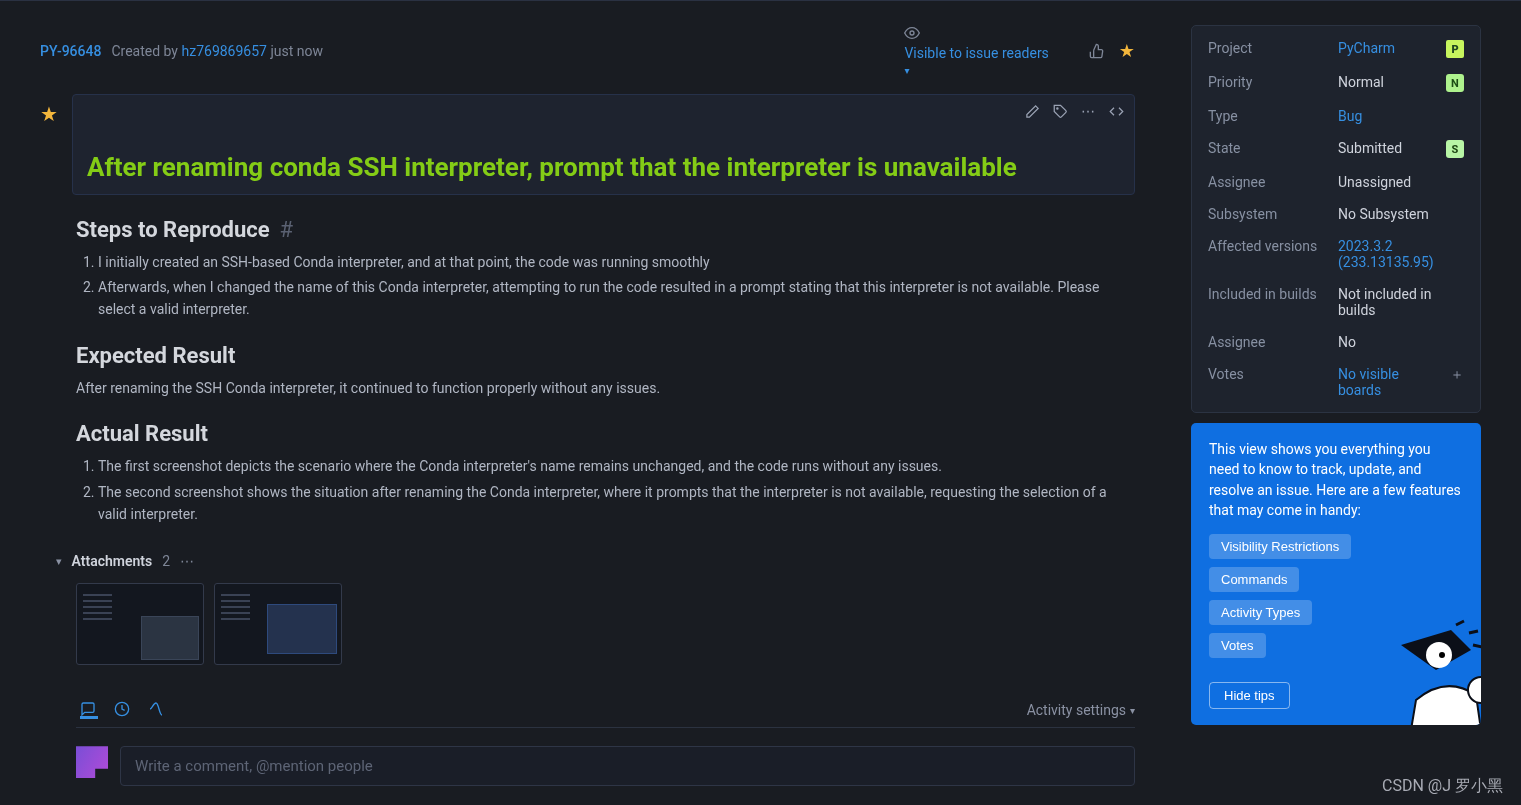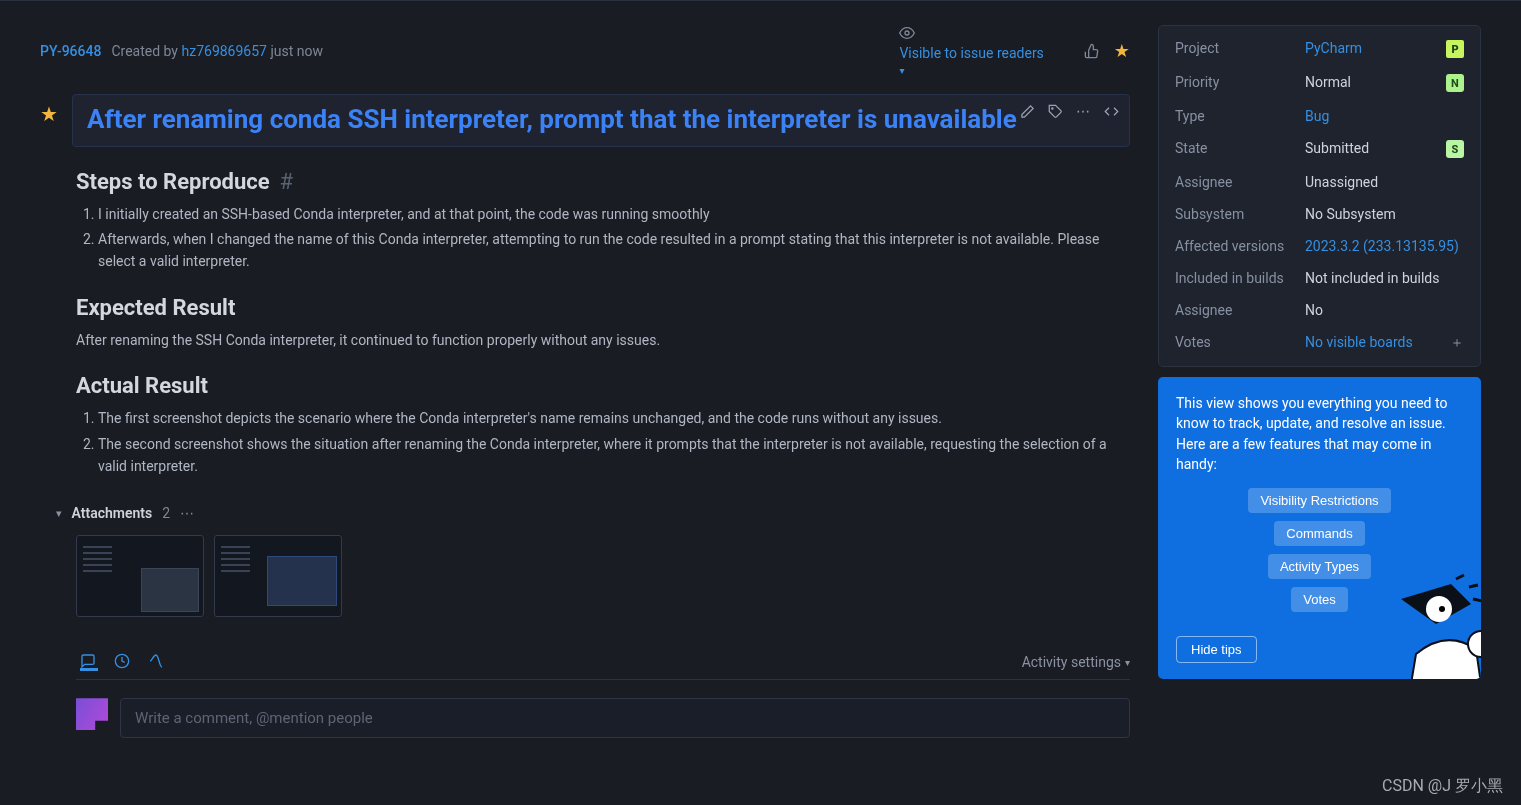--- a/index.html
+++ b/index.html
@@ -9,36 +9,36 @@
     font-family: -apple-system, BlinkMacSystemFont, "Segoe UI", Roboto, sans-serif;
     font-size: 14px;
     width: 1521px;
     height: 805px;
     overflow: hidden;
     position: relative;
     border-top: 1px solid #2a3142;
   }
   .wrap { display: flex; padding: 24px 40px 0 40px; gap: 28px; }
   .main { flex: 1; }
-  .side { width: 323px; }
+  .side { width: 290px; margin-left: 28px; }
 
   .topbar { display: flex; align-items: center; gap: 10px; margin-bottom: 18px; }
   .issue-id { color: #368fe1; font-weight: 500; }
   .created-by { color: #7e8697; }
   .username { color: #368fe1; }
   .spacer { flex: 1; }
   .visibility { color: #368fe1; display:flex; align-items:flex-start; gap:4px; font-size:14px;flex-direction:column;}
   .topright-icons { display:flex; gap:14px; align-items:center; margin-left:30px;}
   .icon { width:16px; height:16px; display:inline-flex; align-items:center; justify-content:center; color:#7e8697;}
   .star-yellow { color:#f3b63c; font-size:18px; }
 
   .title-row { display:flex; align-items:flex-start; gap:14px; }
   .title-star { color:#f3b63c; font-size:20px; margin-top:8px;}
   .title-box { flex:1; background:#1e232f; border-radius:4px; padding:8px 14px 10px; position:relative; border:1px solid #26314a;}
-  .title-text { font-size:26px; font-weight:700; color:#3b82f6; line-height:1.25;}
+  .title-text { font-size:26px; font-weight:700; color:#84cc16; line-height:1.25;margin-top:48px;}
   .title-actions { position:absolute; top:8px; right:10px; display:flex; gap:12px; }
   .title-actions .icon { color:#9aa2b4; cursor:pointer;}
 
   .content { padding-left: 36px; margin-top:20px; }
   h2 { color:#d4d7dd; font-size:22px; font-weight:700; margin:22px 0 10px; display:flex; align-items:center; gap:10px;}
   .hash { color:#5a6172; font-weight:400;}
   ol { padding-left:22px; }
   ol li { margin:4px 0; line-height:1.55; color:#b0b6c3;}
   p.body { line-height:1.55; margin-top:4px;}
 
@@ -70,21 +70,21 @@
   .field-value.link { color:#368fe1;}
   .pill { width:18px; height:18px; border-radius:3px; font-size:11px; font-weight:700; display:flex; align-items:center; justify-content:center; margin-left:auto;}
   .pill-green{background:#aef28d;color:#1c4d14;}
   .pill-s{background:#b8f5a5;color:#1c4511;}
   .pc-icon{width:18px;height:18px;background:#c7f55e;border-radius:2px;margin-left:auto;font-size:11px;font-weight:900;color:#204820;display:flex;align-items:center;justify-content:center;}
   .plus-icon{color:#8790a2; margin-left:6px;}
 
   .tips-panel { background:#0f6fe1; color:#fff; border-radius:5px; padding:16px 18px 16px; position:relative; overflow:hidden; min-height:270px;}
   .tips-text { font-size:14px; line-height:1.45; margin-bottom:14px;}
   .tag-btn { background:rgba(255,255,255,0.22); color:#fff; border:none; padding:5px 12px; border-radius:4px; font-size:13px; margin-bottom:8px; display:inline-block;}
-  .tags-col { display:flex; flex-direction:column; align-items:center; gap:0;}
+  .tags-col { display:flex; flex-direction:column; align-items:flex-start; gap:0;}
   .hide-tips { background:transparent; border:1px solid rgba(255,255,255,0.5); color:#fff; padding:5px 14px; border-radius:4px; font-size:13px; margin-top:16px;}
   .illus { position:absolute; right:-10px; bottom:-10px; width:150px; height:120px;}
 
   .watermark { position:absolute; right:18px; bottom:8px; color:#a8abb4; font-size:16px;}
 </style>
 </head>
 <body>
 
 <div class="wrap">
   <div class="main">

